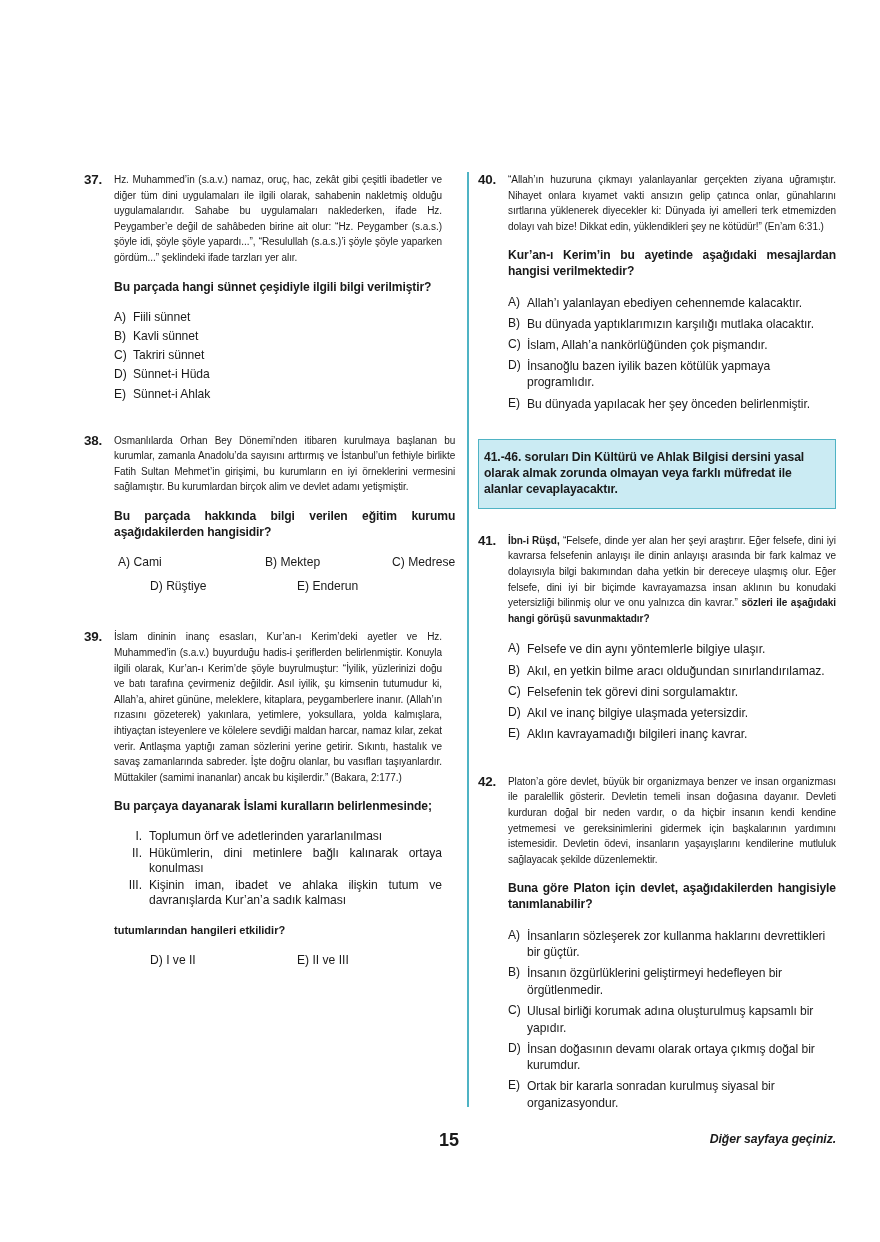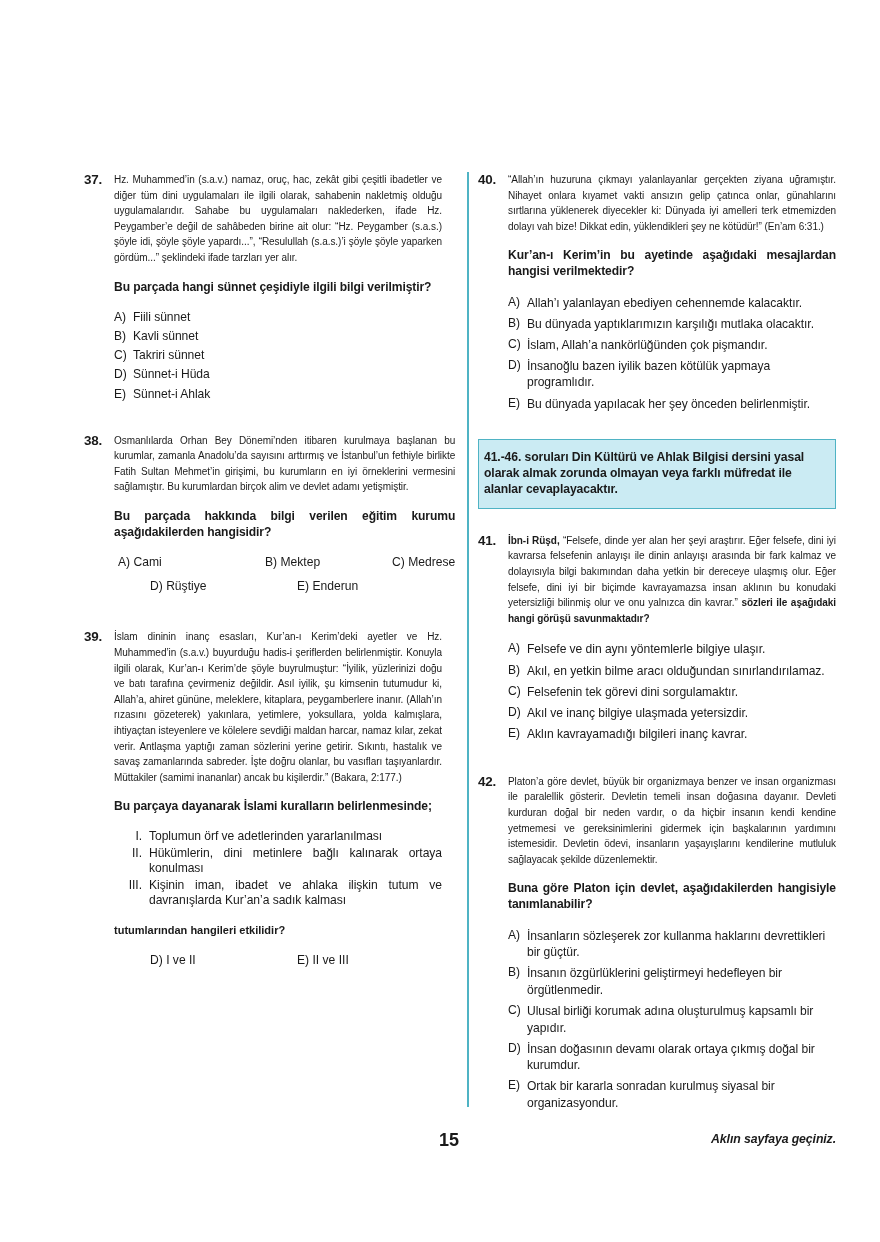--- a/index.html
+++ b/index.html
@@ -413,15 +413,15 @@
           </div>
         </div>
 
       </div>
 
     </div>
   </div>
 
   <div class="footer">
     <div class="page-num">15</div>
-    <div class="next-page">Aklın sayfaya geçiniz.</div>
+    <div class="next-page">Diğer sayfaya geçiniz.</div>
   </div>
 </div>
 
 </body></html>

